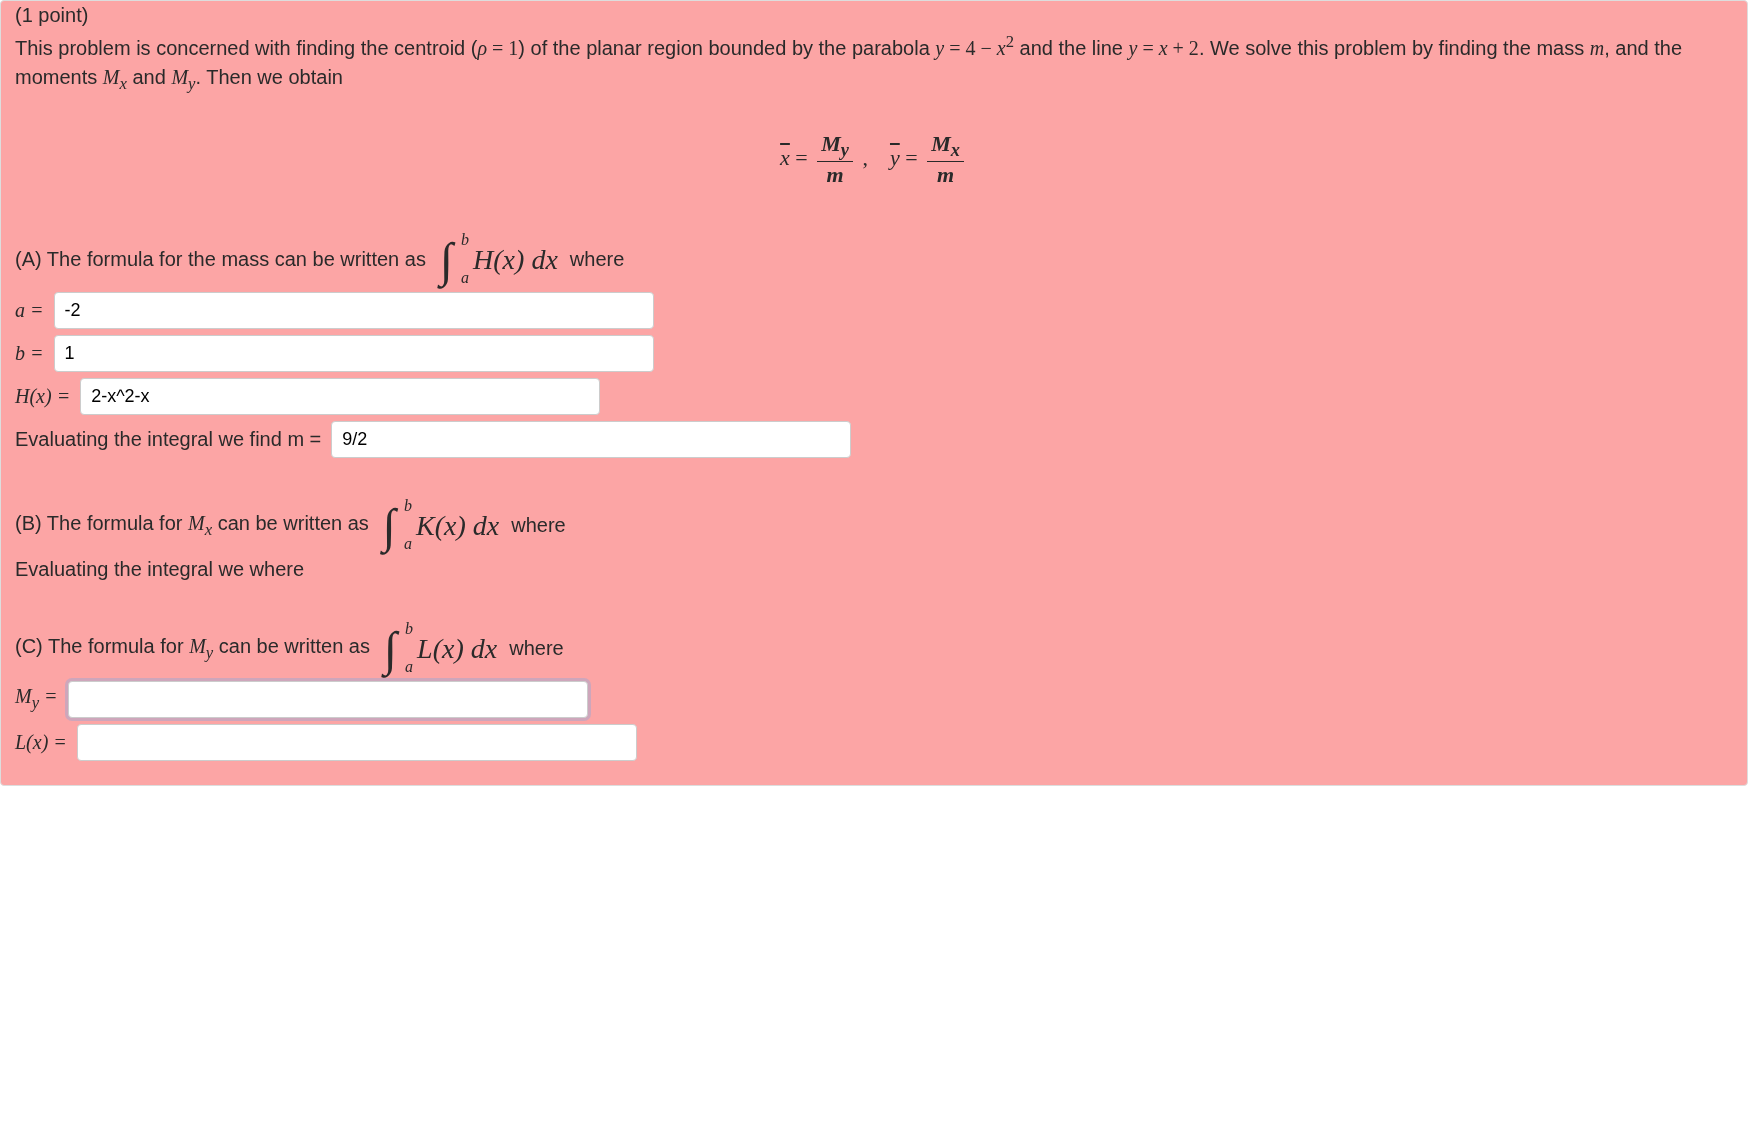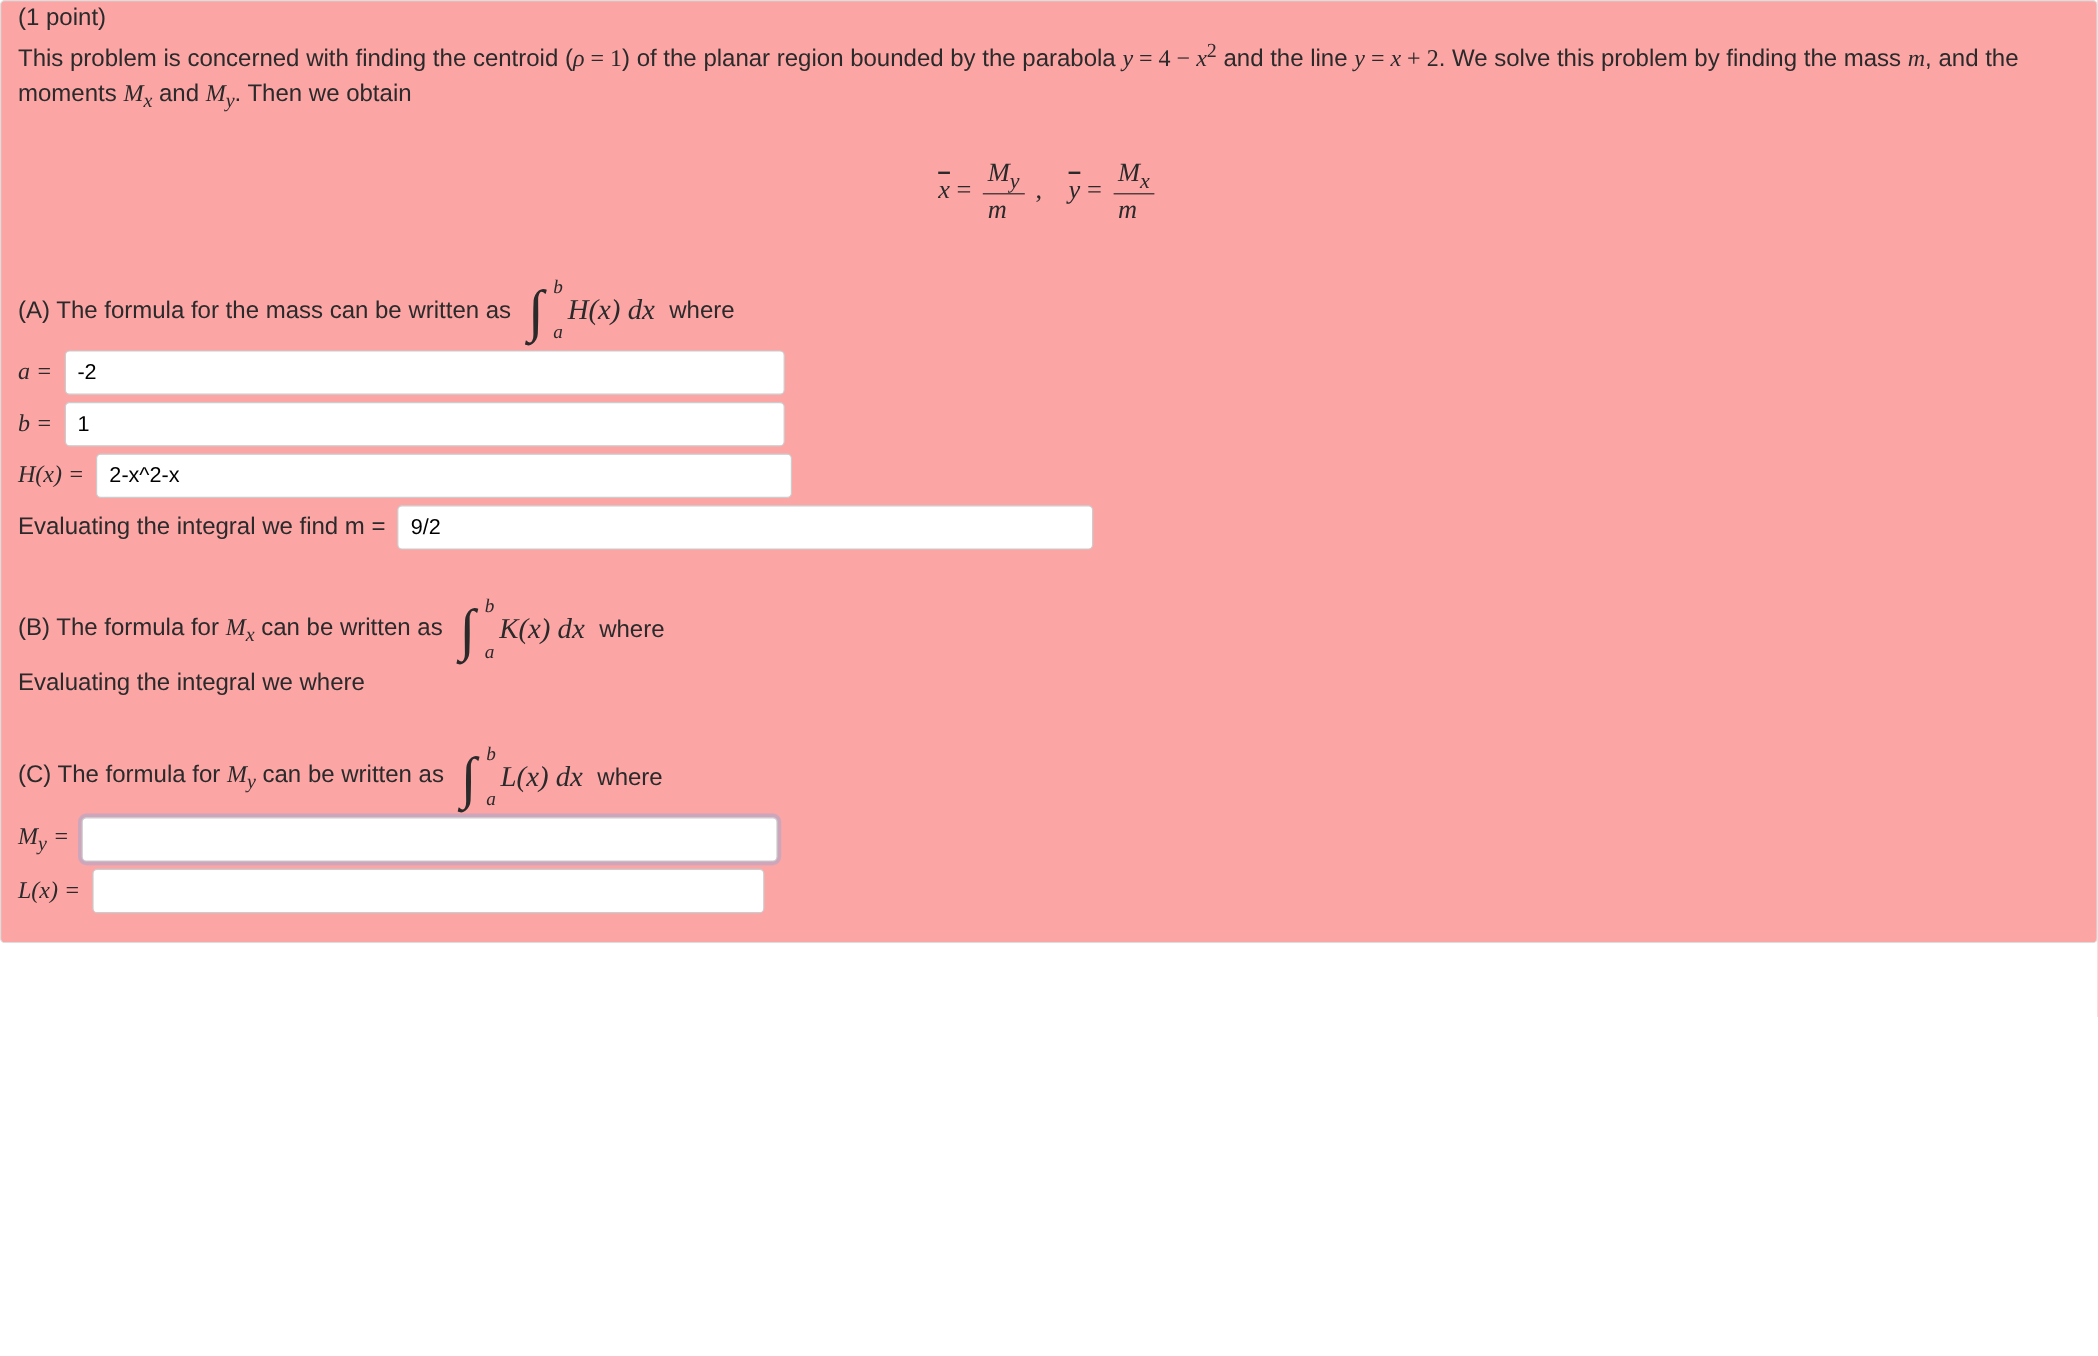--- a/index.html
+++ b/index.html
@@ -55,21 +55,21 @@
   }
   .int-a {
     position: absolute;
     bottom: -2px;
     right: -14px;
     font-size: 16px;
     font-style: italic;
   }
   .int-body {
     margin-left: 18px;
-    font-size: 24px;
+    font-size: 28px;
   }
   .row {
     display: flex;
     align-items: center;
     gap: 10px;
     margin: 6px 0;
   }
   .lbl {
     font-family: 'Georgia', 'Times New Roman', serif;
     font-style: italic;
@@ -77,33 +77,34 @@
   }
   input[type=text] {
     font-size: 18px;
     padding: 7px 10px;
     border: 1px solid #ccc;
     border-radius: 4px;
     background: #fff;
     font-family: Arial, Helvetica, sans-serif;
   }
   input.w600 { width: 600px; }
-  input.w580 { width: 580px; }
+  input.w580 { width: 520px; }
   input.w560 { width: 560px; }
   .active-input {
     border: 1px solid #8ab6e8;
     box-shadow: 0 0 0 3px rgba(120,170,230,0.35);
     outline: none;
   }
   .frac {
     display: inline-block;
-    text-align: left;
+    text-align: center;
     vertical-align: middle;
     line-height: 1.1;
     margin: 0 4px;
+    font-weight: bold;
   }
   .frac .num { display:block; padding: 0 4px 1px 4px; border-bottom: 1.3px solid #2a2a2a; }
   .frac .den { display:block; padding: 1px 4px 0 4px; }
   .bar { text-decoration: overline; }
   .serif { font-family: 'Georgia','Times New Roman',serif; }
   .section-gap { height: 30px; }
 </style>
 </head>
 <body>
 

